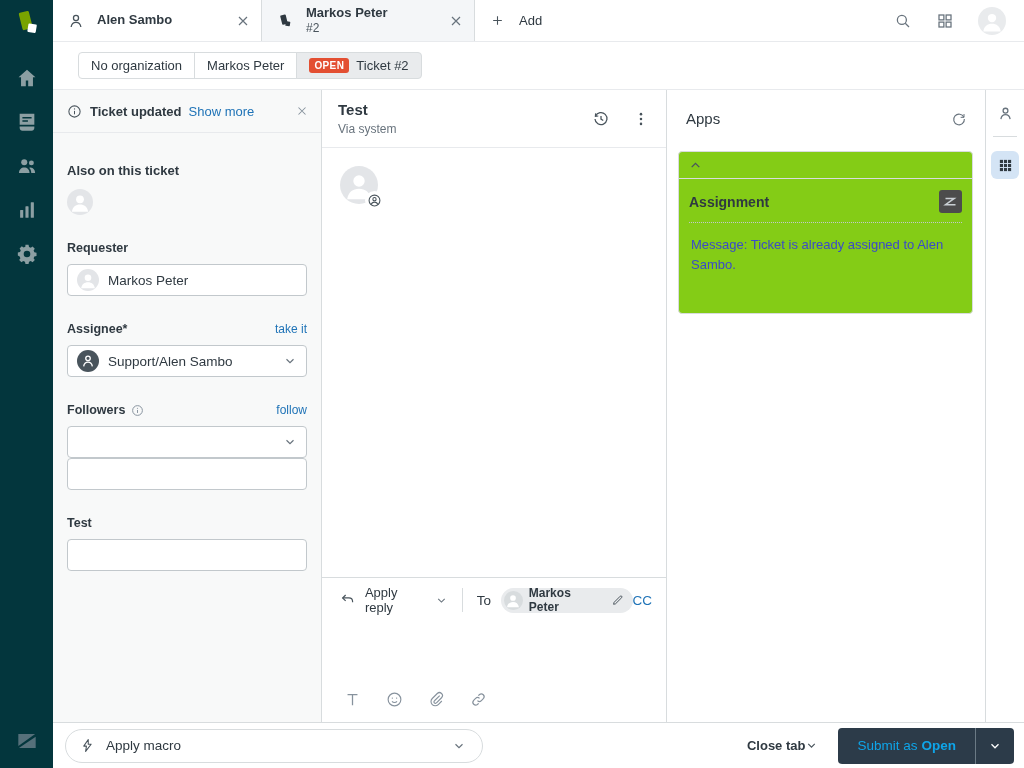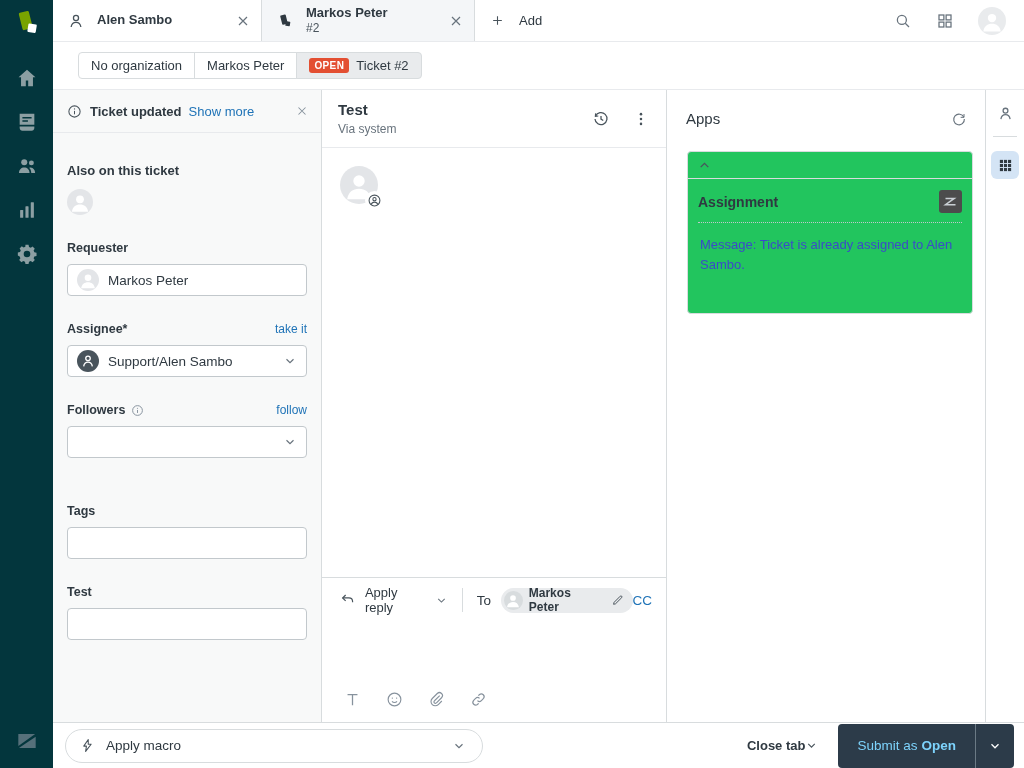--- a/index.html
+++ b/index.html
@@ -107,21 +107,21 @@
   .cc{margin-left:auto;color:var(--link);font-size:13.5px;text-decoration:none;cursor:pointer;}
   .composer{height:62px;cursor:text;}
   .ctoolbar{height:38px;display:flex;align-items:center;gap:25px;padding:0 0 8px 22px;}
   .ctoolbar .tic{width:17px;height:17px;color:#87929d;cursor:pointer;}
 
   
   .apanel{width:318px;background:#fff;display:flex;flex-direction:column;flex-shrink:0;}
   .apanel-head{display:flex;align-items:center;padding:20px 18px 14px 19px;}
   .apanel-head .at{font-size:15px;color:var(--ink);}
   .apanel-head .reload{width:16px;height:16px;color:#68737d;margin-left:auto;cursor:pointer;}
-  .app-card{margin:10px 12px 0 20px;border:1px solid var(--border);border-radius:4px;background:#22c55e;}
+  .app-card{margin:10px 12px 0 11px;border:1px solid var(--border);border-radius:4px;background:#84cc16;}
   .app-collapse{height:27px;display:flex;align-items:center;padding:0 10px;border-bottom:1px solid var(--border);cursor:pointer;}
   .app-collapse .cup{width:13px;height:13px;color:#49545c;}
   .app-body{padding:11px 10px 14px;}
   .app-title-row{display:flex;align-items:center;padding-bottom:9px;border-bottom:1px dotted #c2c8cc;}
   .app-title-row .atitle{font-weight:bold;font-size:14px;}
   .app-icon{width:23px;height:23px;border-radius:3px;background:#4c4c4c;margin-left:auto;display:flex;align-items:center;justify-content:center;color:#c9cfd3;}
   .app-msg{padding:12px 2px 24px;color:var(--app-message);font-size:13px;line-height:1.55;}
 
   
   .strip{width:39px;background:#fff;border-left:1px solid var(--border);display:flex;flex-direction:column;align-items:center;padding-top:15px;flex-shrink:0;}
@@ -132,21 +132,21 @@
   
   .footer{height:46px;border-top:1px solid var(--border);background:#fff;display:flex;align-items:center;padding:0 10px 0 12px;flex-shrink:0;}
   .macro{width:418px;height:34px;border:1px solid var(--border);border-radius:17px;background:#fff;display:flex;align-items:center;padding:0 16px 0 14px;cursor:pointer;}
   .macro .mic{width:15px;height:15px;color:#49545c;margin-right:11px;}
   .macro .mtxt{font-size:13.5px;color:var(--ink);}
   .macro .chev{width:14px;height:14px;color:#68737d;margin-left:auto;}
   .foot-right{margin-left:auto;display:flex;align-items:center;}
   .close-tab{display:flex;align-items:center;margin-right:20px;cursor:pointer;}
   .close-tab .ctxt{font-size:13px;font-weight:bold;color:var(--ink);}
   .close-tab .chev{width:13px;height:13px;color:#49545c;}
-  .submit{display:flex;height:44px;border-radius:4px;overflow:hidden;background:var(--submit-bg);color:#7dd3fc;cursor:pointer;}
+  .submit{display:flex;height:36px;border-radius:4px;overflow:hidden;background:var(--submit-bg);color:#0ea5e9;cursor:pointer;}
   .submit .smain{display:flex;align-items:center;gap:4px;padding:0 19px;font-size:13.5px;}
   .submit .smain .sbold{font-weight:bold;}
   .submit .sdivider{width:1px;background:#6b7a85;margin:0;}
   .submit .scaret{width:38px;display:flex;align-items:center;justify-content:center;}
   .submit .scaret svg{width:14px;height:14px;}
 </style>
 </head>
 <body>
 
 <div class="app">
@@ -351,23 +351,20 @@
             <a class="act">follow</a>
           </div>
           <div class="fld select">
             <span class="chev">
               <svg viewBox="0 0 24 24" fill="none" stroke="currentColor" stroke-width="2">
                   <path d="m6 9 6 6 6-6"></path>
                 </svg>
             </span>
           </div>
 
-          <div class="label-row gap-lg">
-            <span class="lbl">Tags</span>
-          </div>
           <div class="fld"></div>
 
           <div class="label-row">
             <span class="lbl">Test</span>
           </div>
           <div class="fld"></div>
         </div>
       </aside>
 
       <section class="convo">

